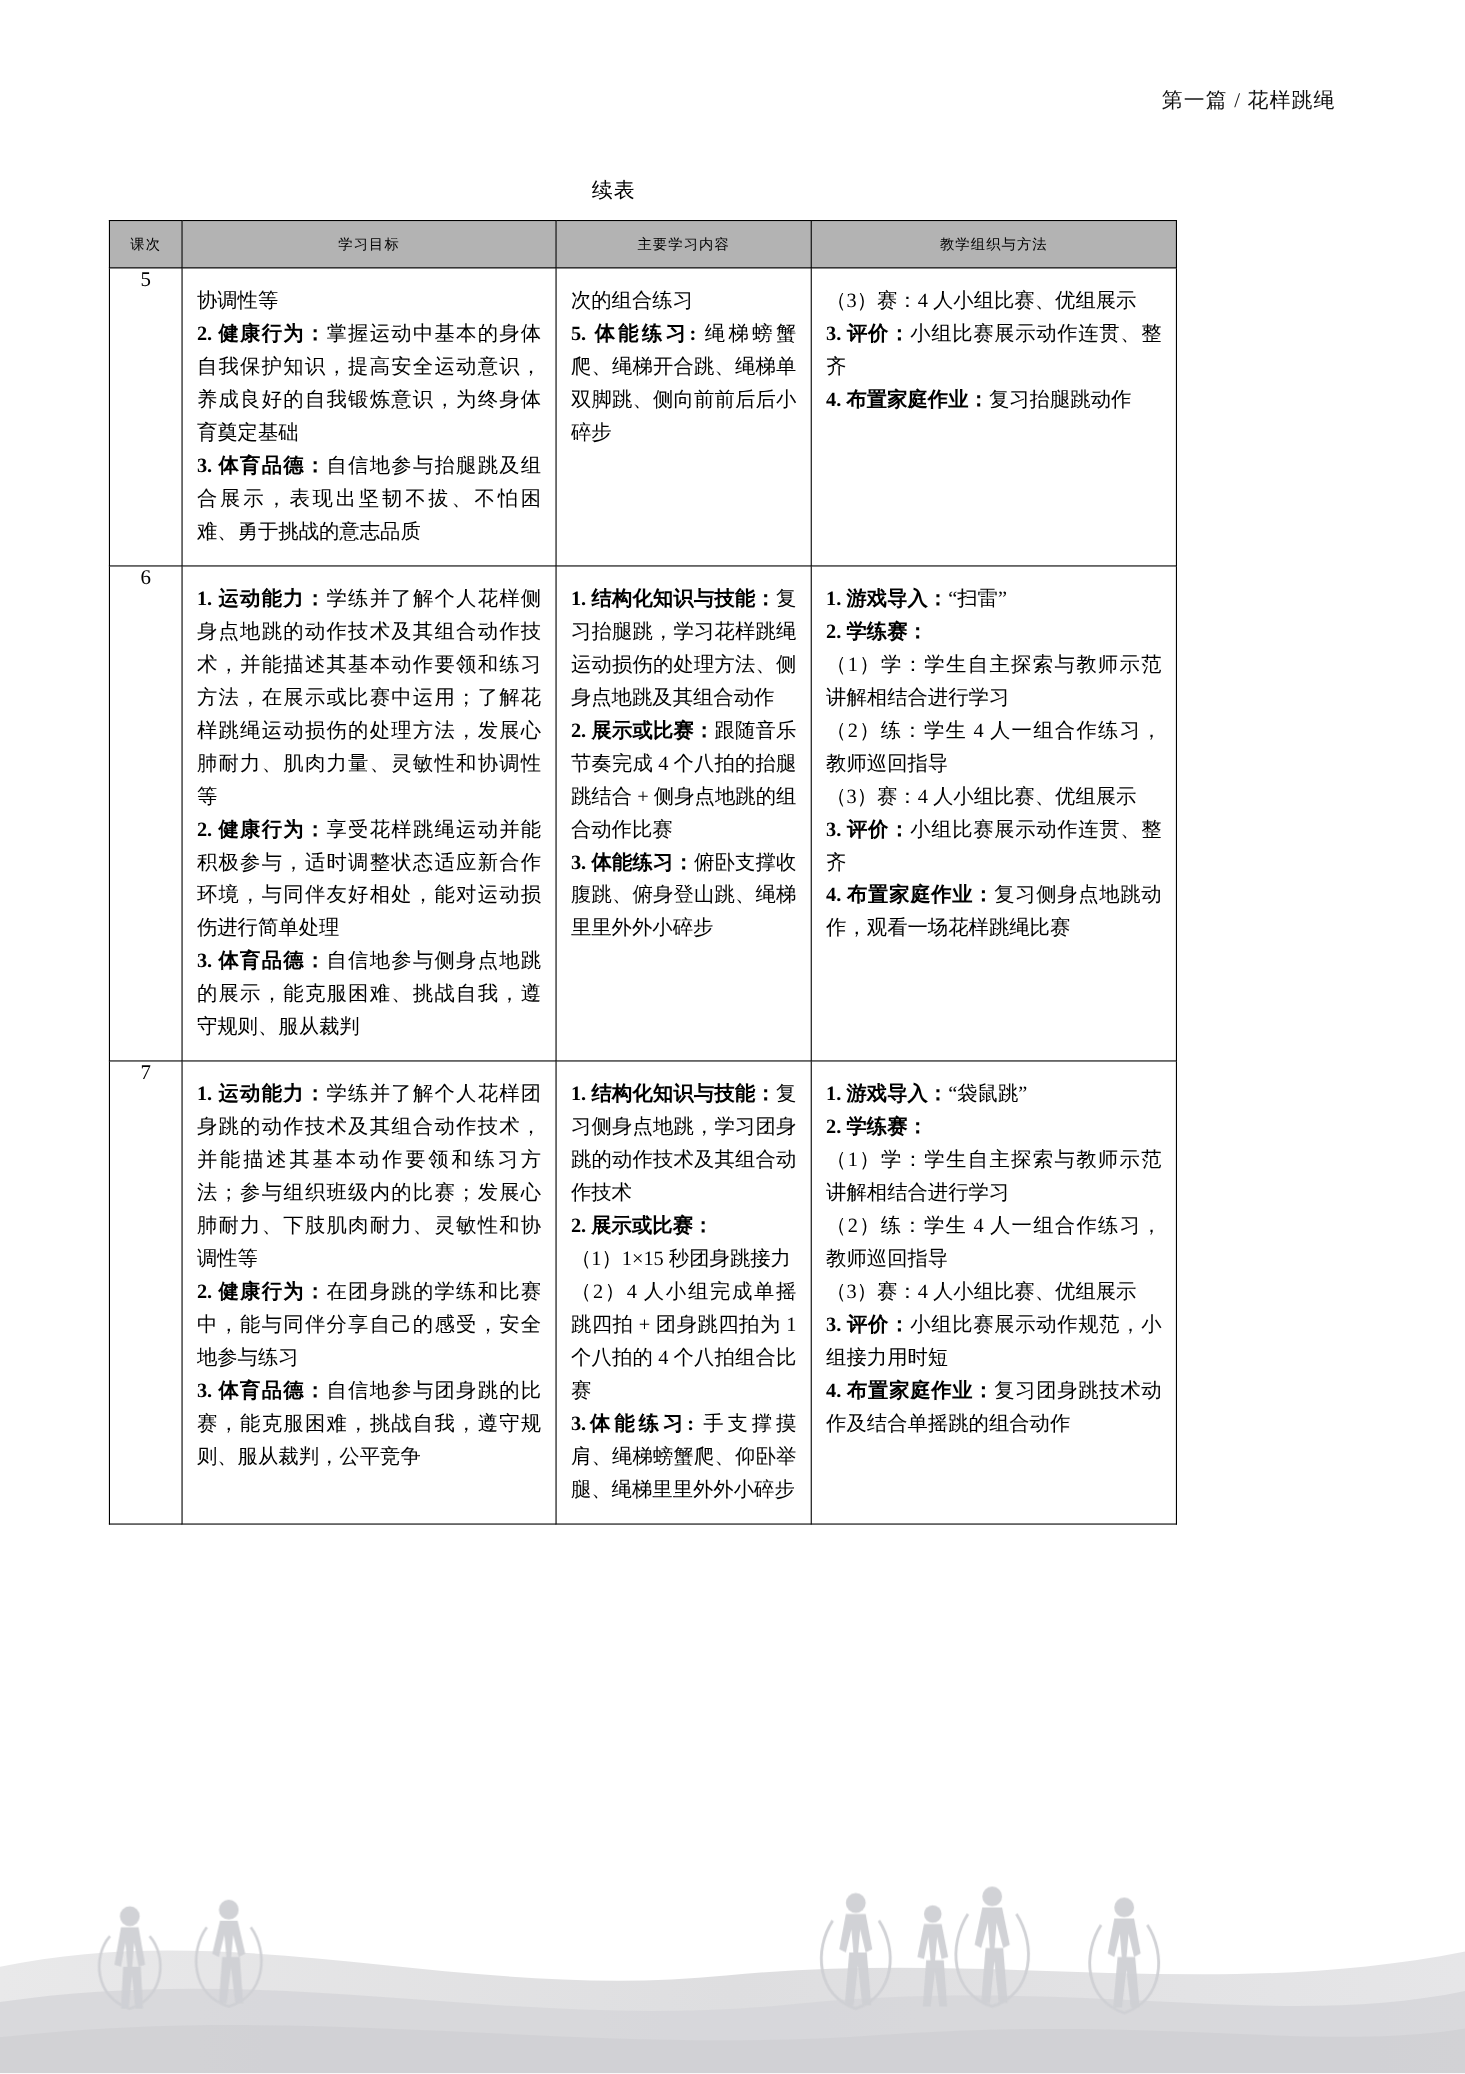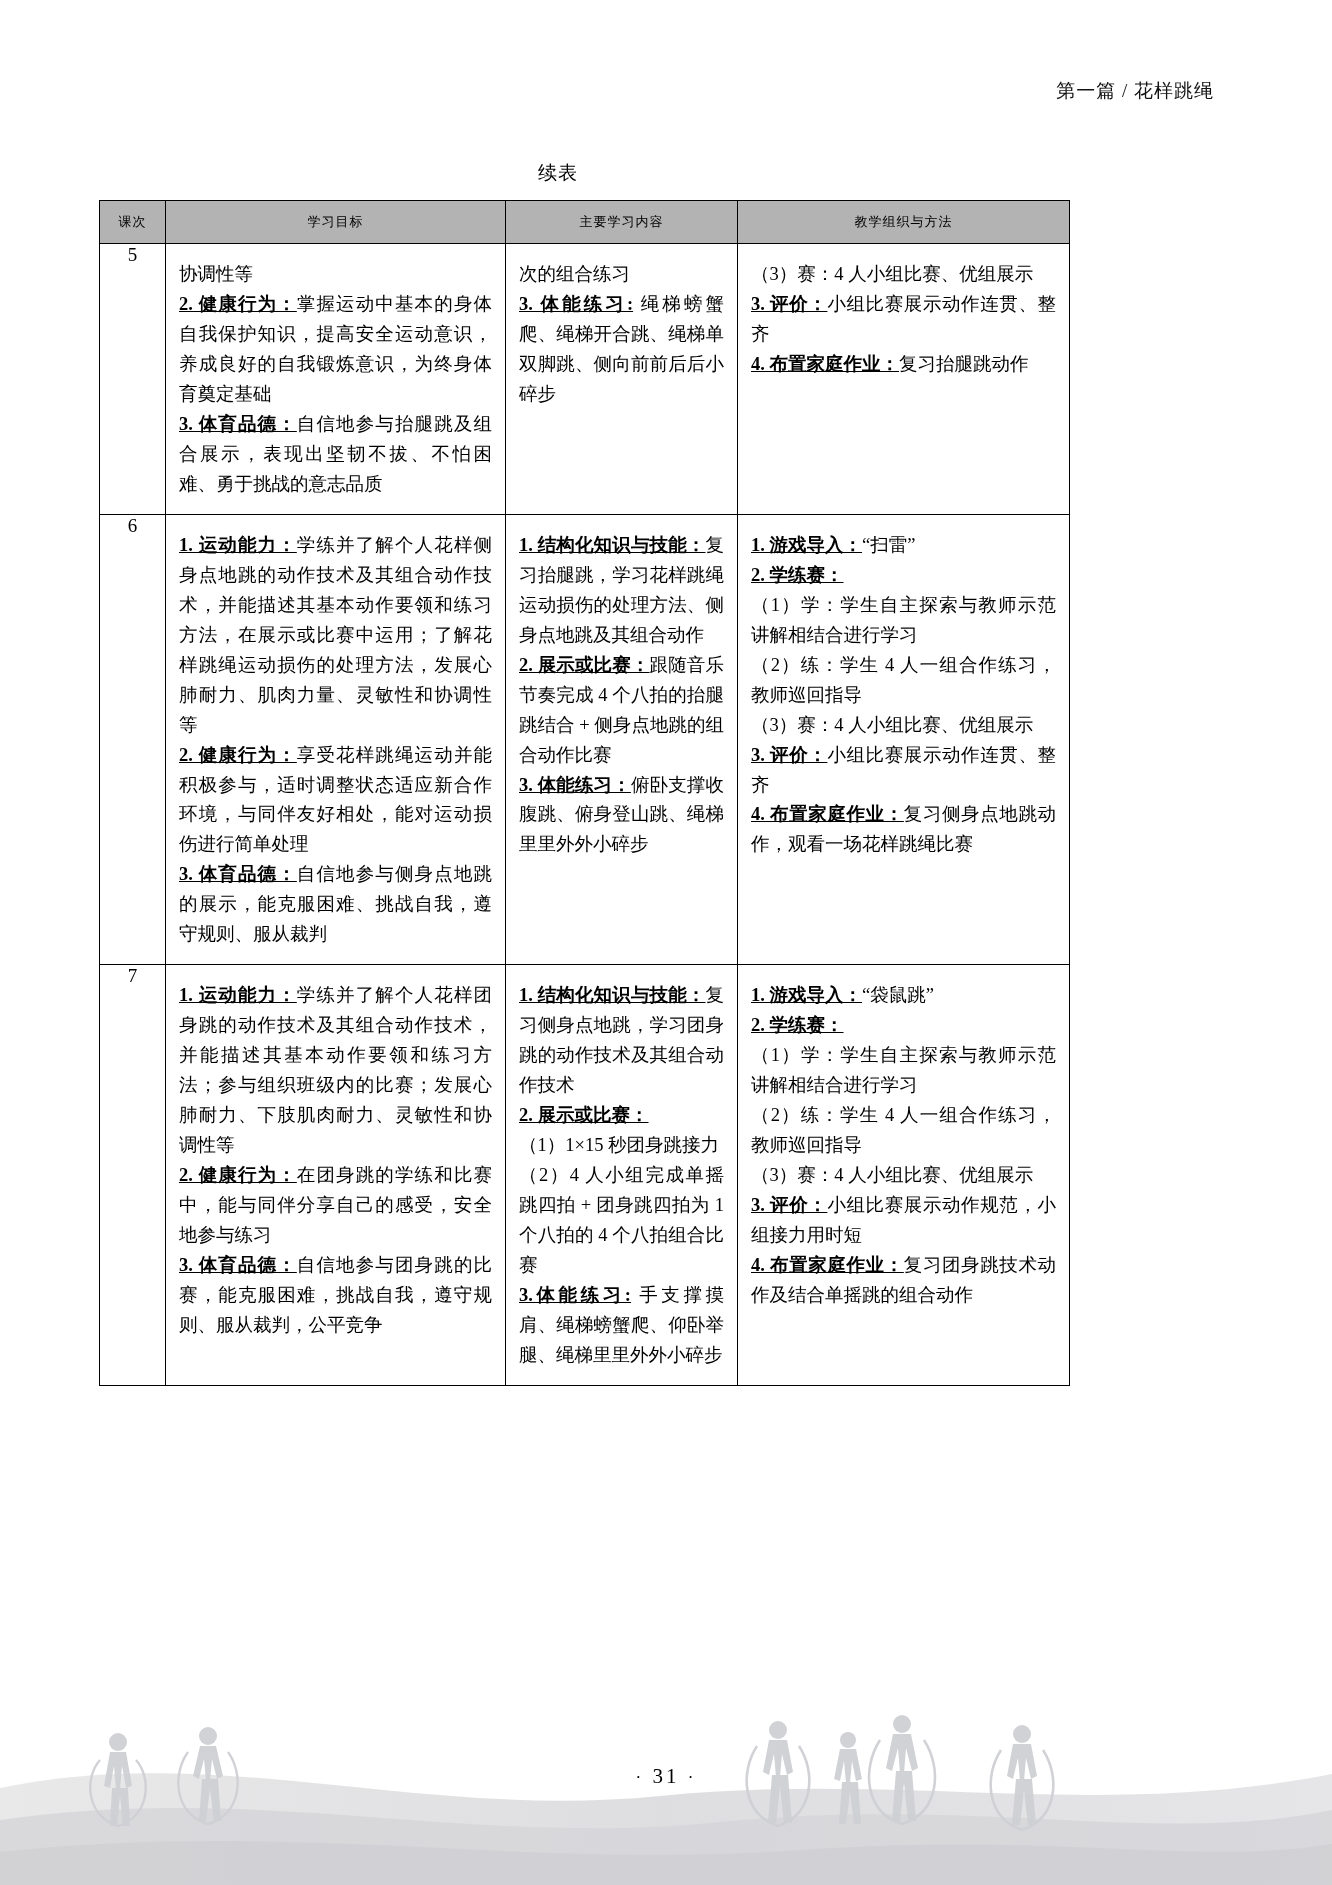--- a/index.html
+++ b/index.html
@@ -70,21 +70,21 @@
     padding: 16px 13px 14px 13px;
     font-size: 18.5px;
     line-height: 1.62;
     text-align: justify;
     text-justify: inter-ideograph;
   }
   .cellbox p {
     margin: 0;
     text-indent: 0;
   }
-  b { font-weight: bold; text-decoration: underline; }
+  b { font-weight: bold; }
   
   col.c1 { width: 66px; }
   col.c2 { width: 340px; }
   col.c3 { width: 232px; }
   col.c4 { width: 332px; }
 
   .pagenum {
     position: absolute;
     bottom: 96px;
     left: 0;
@@ -135,21 +135,21 @@
         <td>
             <div class="cellbox">
               <p>协调性等</p>
               <p><b>2. 健康行为：</b>掌握运动中基本的身体自我保护知识，提高安全运动意识，养成良好的自我锻炼意识，为终身体育奠定基础</p>
               <p><b>3. 体育品德：</b>自信地参与抬腿跳及组合展示，表现出坚韧不拔、不怕困难、勇于挑战的意志品质</p>
             </div>
           </td>
         <td>
             <div class="cellbox">
               <p>次的组合练习</p>
-              <p><b>3. 体能练习:</b> 绳梯螃蟹爬、绳梯开合跳、绳梯单双脚跳、侧向前前后后小碎步</p>
+              <p><b>5. 体能练习:</b> 绳梯螃蟹爬、绳梯开合跳、绳梯单双脚跳、侧向前前后后小碎步</p>
             </div>
           </td>
         <td>
             <div class="cellbox">
               <p>（3）赛：4 人小组比赛、优组展示</p>
               <p><b>3. 评价：</b>小组比赛展示动作连贯、整齐</p>
               <p><b>4. 布置家庭作业：</b>复习抬腿跳动作</p>
             </div>
           </td>
       </tr>
@@ -207,25 +207,20 @@
               <p>（2）练：学生 4 人一组合作练习，教师巡回指导</p>
               <p>（3）赛：4 人小组比赛、优组展示</p>
               <p><b>3. 评价：</b>小组比赛展示动作规范，小组接力用时短</p>
               <p><b>4. 布置家庭作业：</b>复习团身跳技术动作及结合单摇跳的组合动作</p>
             </div>
           </td>
       </tr>
     </tbody>
   </table>
 
-  <div class="pagenum">
-    <span class="dash">·</span>
-    <span>31</span>
-    <span class="dash">·</span>
-  </div>
 
   <div class="decor">
     <svg width="1332" height="215" viewBox="0 0 1332 215" xmlns="http://www.w3.org/2000/svg">
       <defs>
         <linearGradient id="g1" x1="0" y1="0" x2="1" y2="0">
           <stop offset="0%" stop-color="#e9e9ea"></stop>
           <stop offset="50%" stop-color="#dedee0"></stop>
           <stop offset="100%" stop-color="#e6e6e8"></stop>
         </linearGradient>
       </defs>

